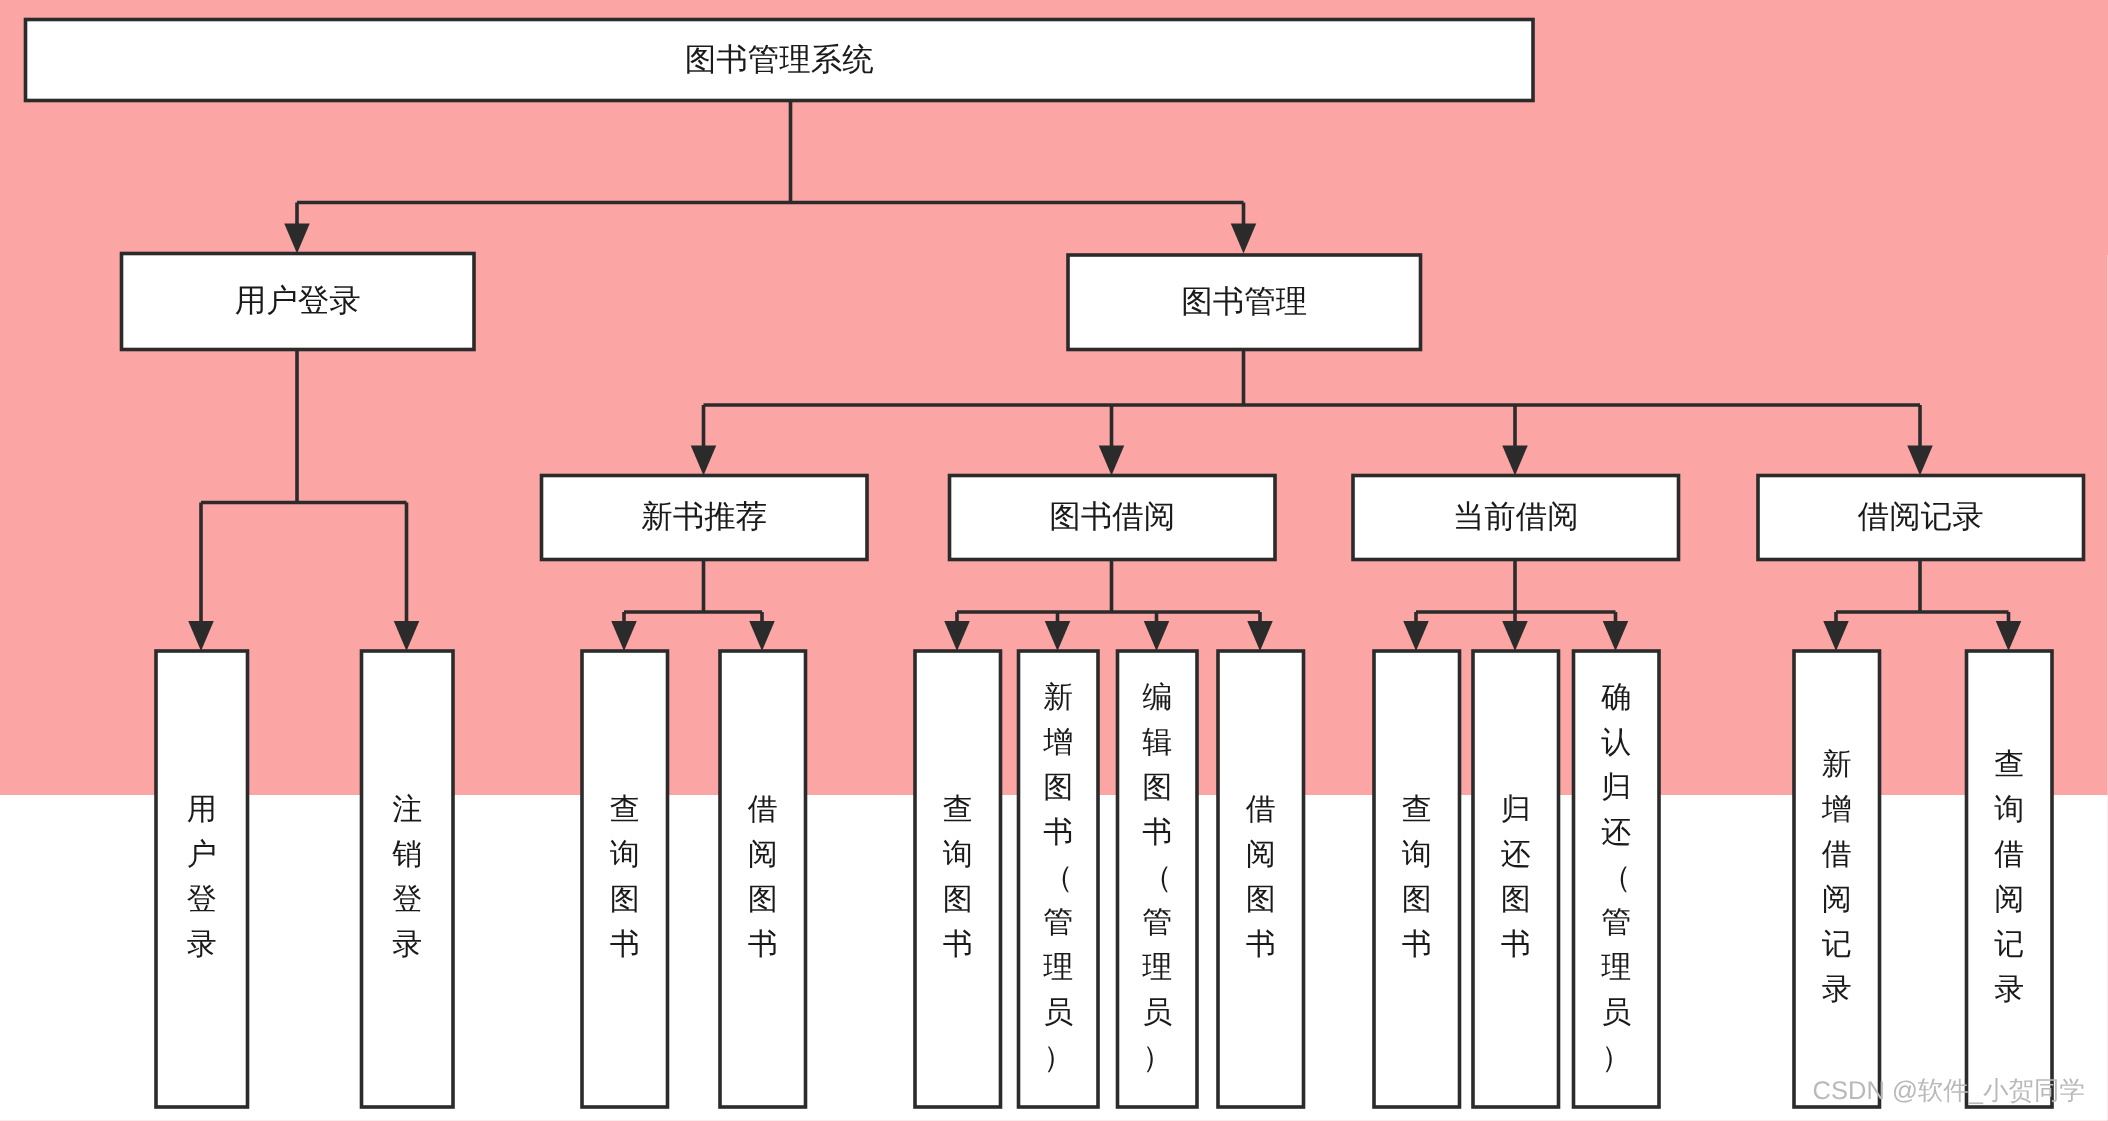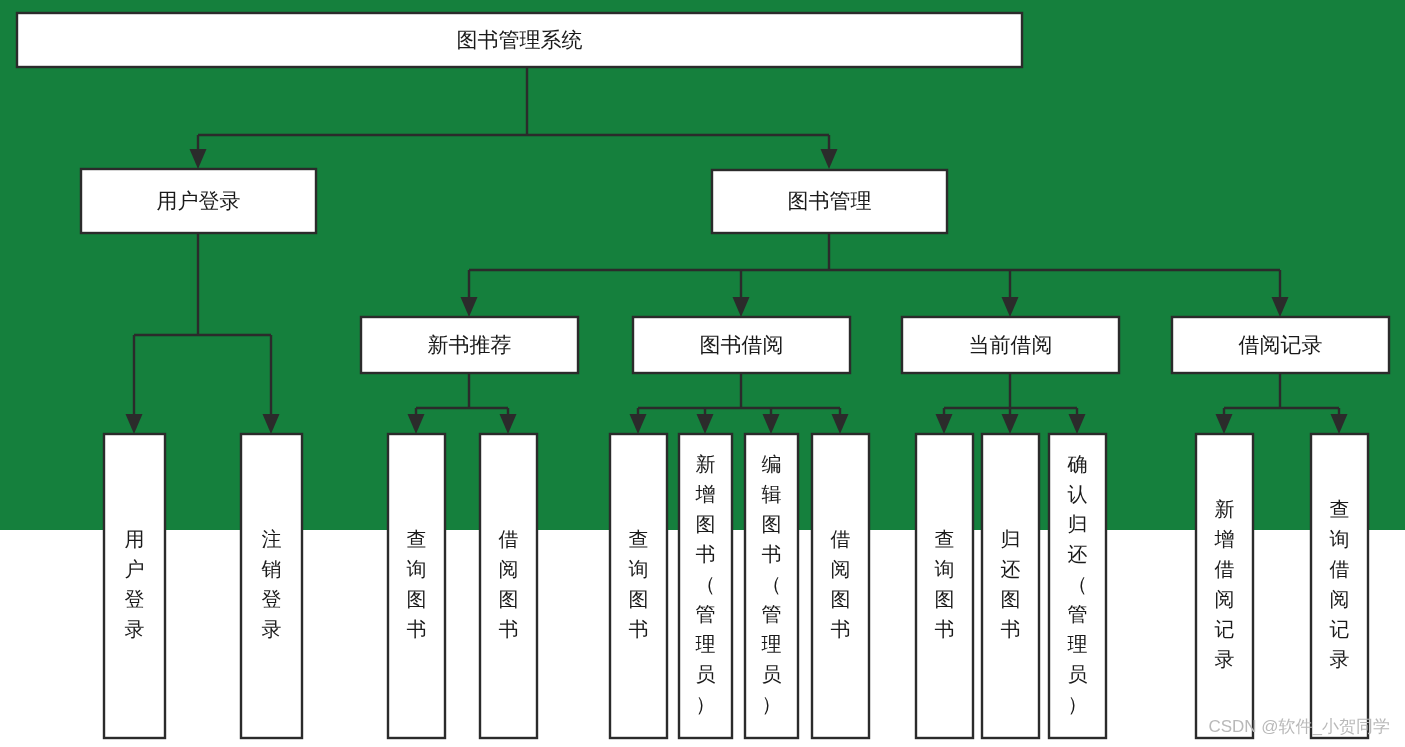--- a/index.html
+++ b/index.html
@@ -12,21 +12,21 @@
     width: 1405px;
     height: 747px;
     font-family: "Liberation Sans", "DejaVu Sans", sans-serif;
     overflow: hidden;
     position: relative;
   }
   #diagram-root {
     position: relative;
     width: 1405px;
     height: 530px;
-    background: #15803d;
+    background: #fca5a5;
   }
   svg.diagram-canvas {
     position: absolute;
     top: 0;
     left: 0;
     width: 1405px;
     height: 747px;
     display: block;
   }
   .node-box {

